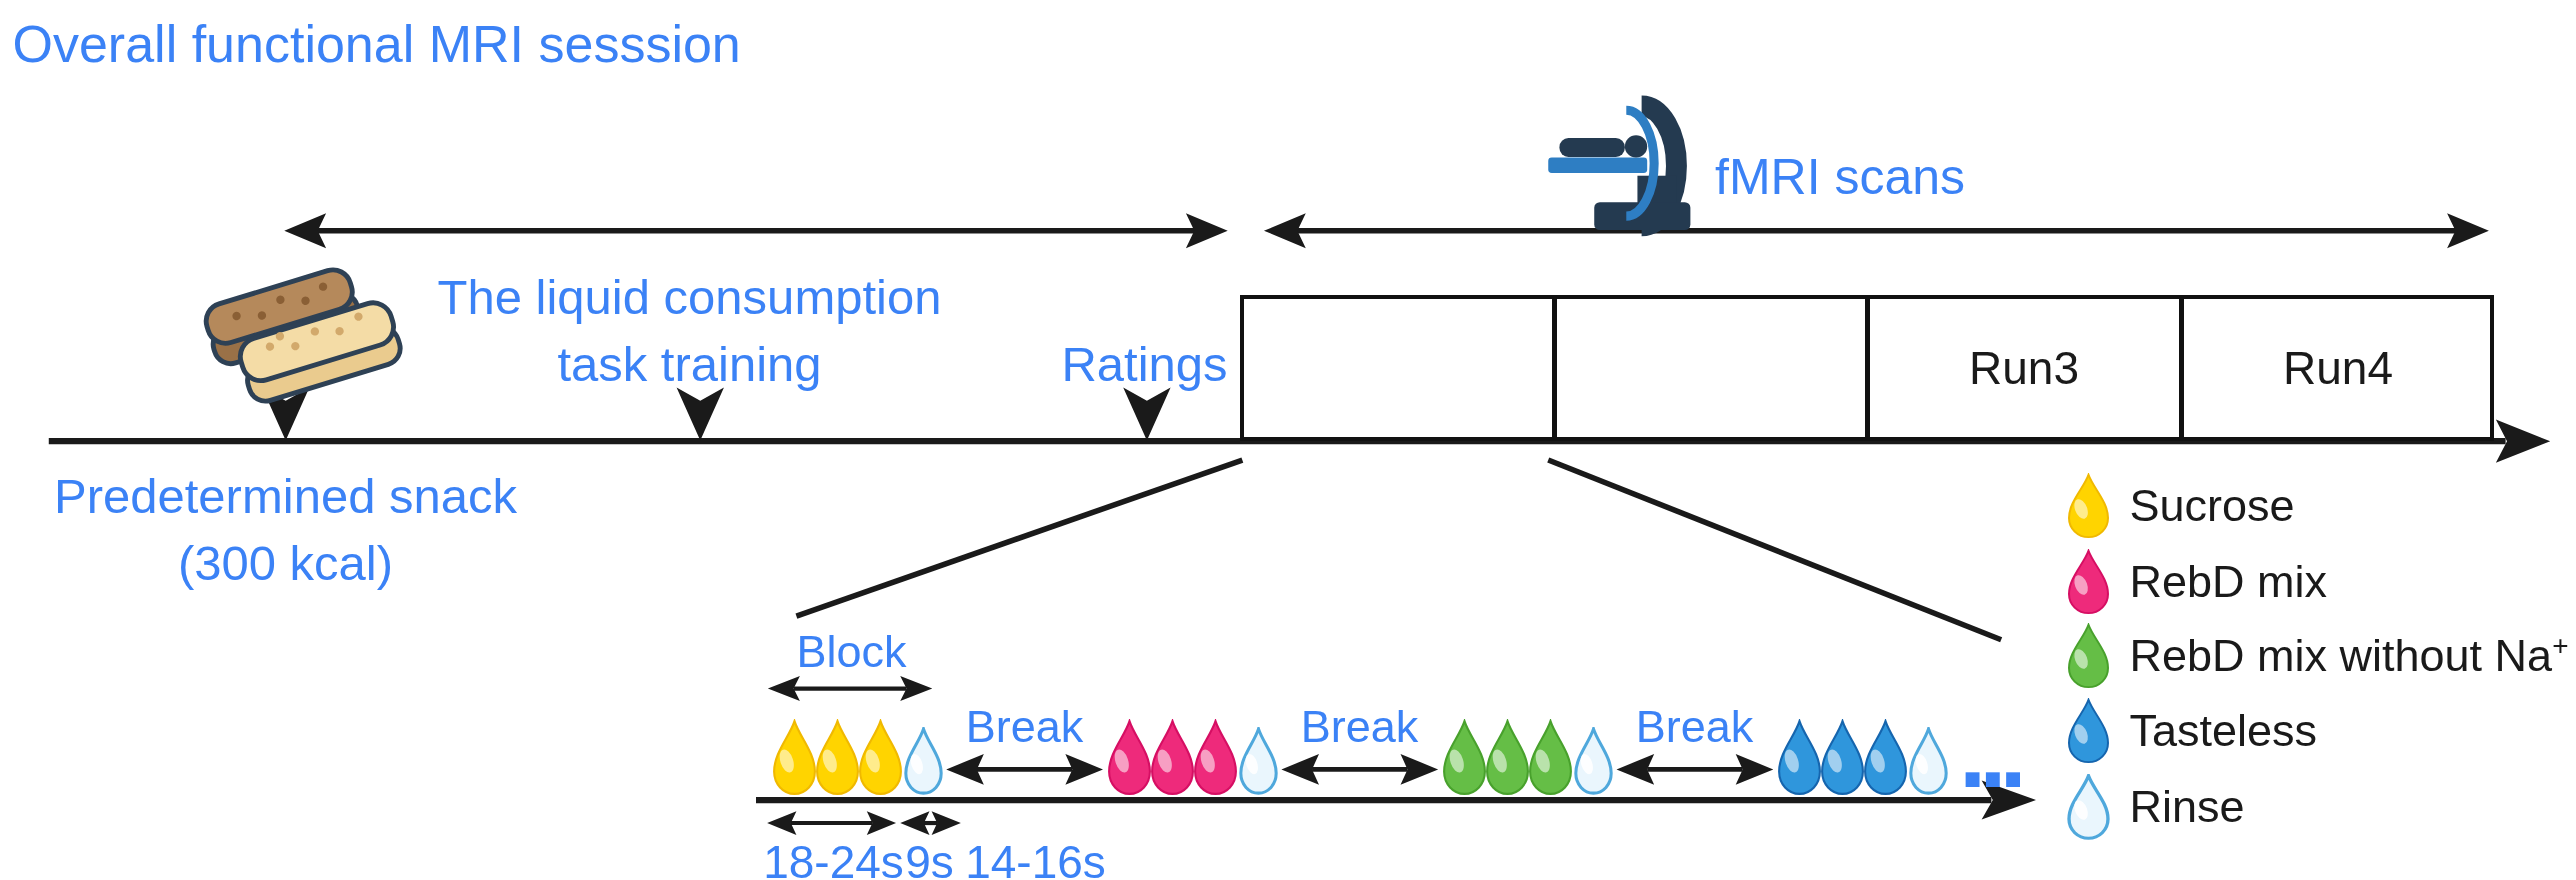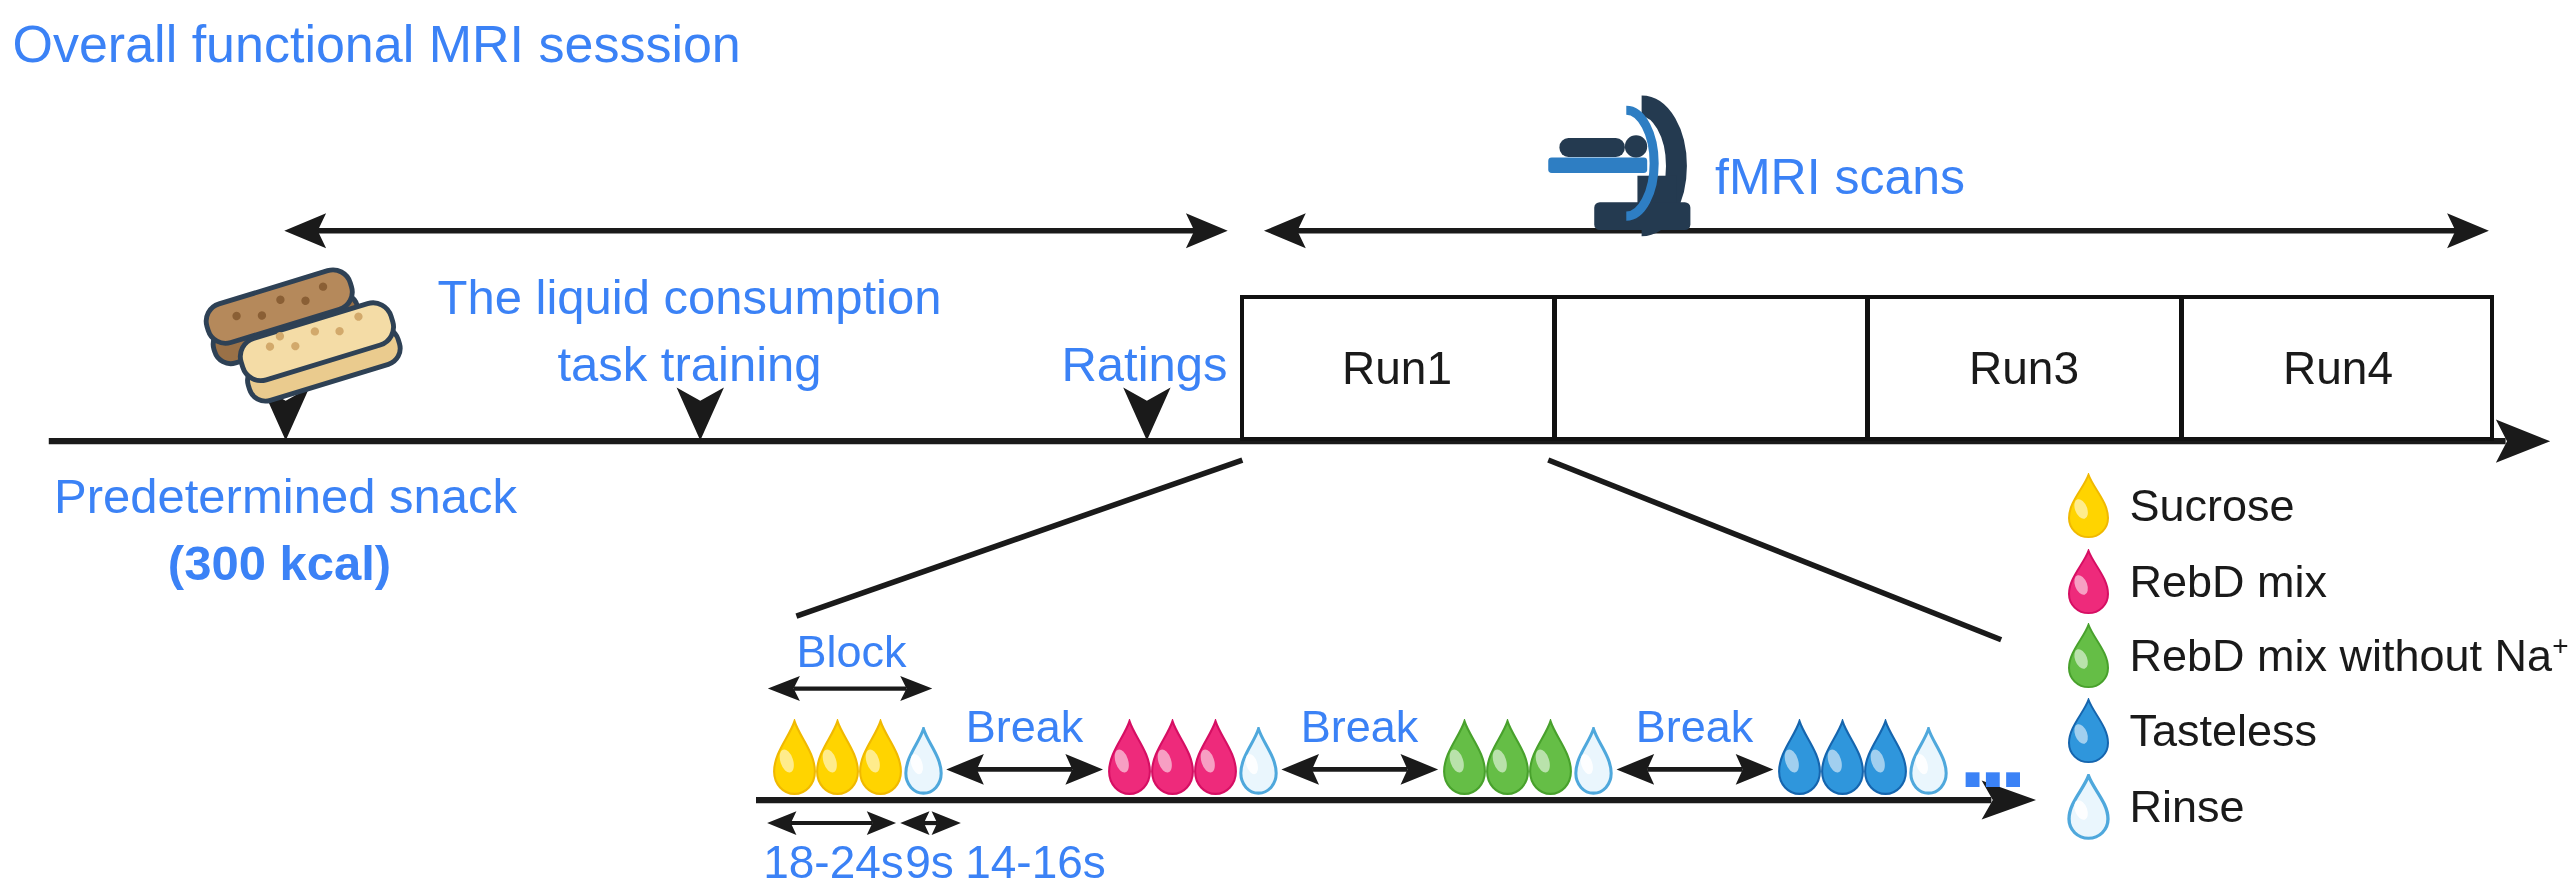--- a/index.html
+++ b/index.html
@@ -126,27 +126,26 @@
 
 
   <div class="txt" style="left:1715px;top:148px;font-size:50px;">fMRI scans</div>
 
   <div class="txt center" style="left:411px;top:269px;width:557px;font-size:49px;">The liquid consumption</div>
   <div class="txt center" style="left:411px;top:336px;width:557px;font-size:49px;">task training</div>
 
   <div class="txt center" style="left:1040px;top:336px;width:209px;font-size:49px;">Ratings</div>
 
   <div class="txt center" style="left:7px;top:468px;width:557px;font-size:49px;">Predetermined snack</div>
-  <div class="txt center" style="left:1px;top:535px;width:557px;font-size:49px;font-weight:bold;">(300 kcal)</div>
+  <div class="txt center" style="left:7px;top:535px;width:557px;font-size:49px;">(300 kcal)</div>
 
   <div class="runbox-frame"></div>
   <div class="run-divider" style="left:1552px;"></div>
   <div class="run-divider" style="left:1865px;"></div>
   <div class="run-divider" style="left:2179px;"></div>
-  <div class="run-label" style="left:1240px;">Run1</div>
   <div class="run-label" style="left:1867px;">Run3</div>
   <div class="run-label" style="left:2181px;">Run4</div>
 
 
   <div class="txt center" style="left:747px;top:626px;width:209px;font-size:45px;z-index:2;">Block</div>
 
   <div class="txt center" style="left:920px;top:701px;width:209px;font-size:45px;z-index:2;">Break</div>
   <div class="txt center" style="left:1255px;top:701px;width:209px;font-size:45px;z-index:2;">Break</div>
   <div class="txt center" style="left:1590px;top:701px;width:209px;font-size:45px;z-index:2;">Break</div>
 

